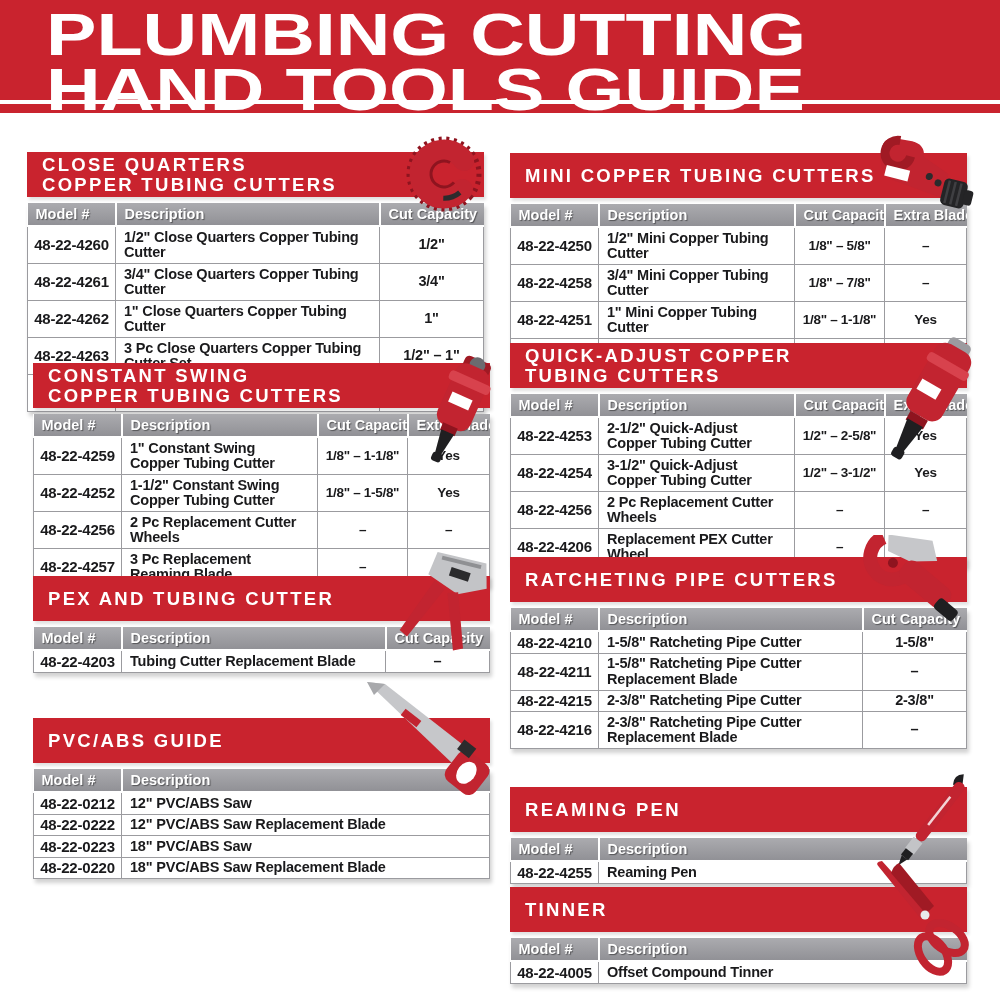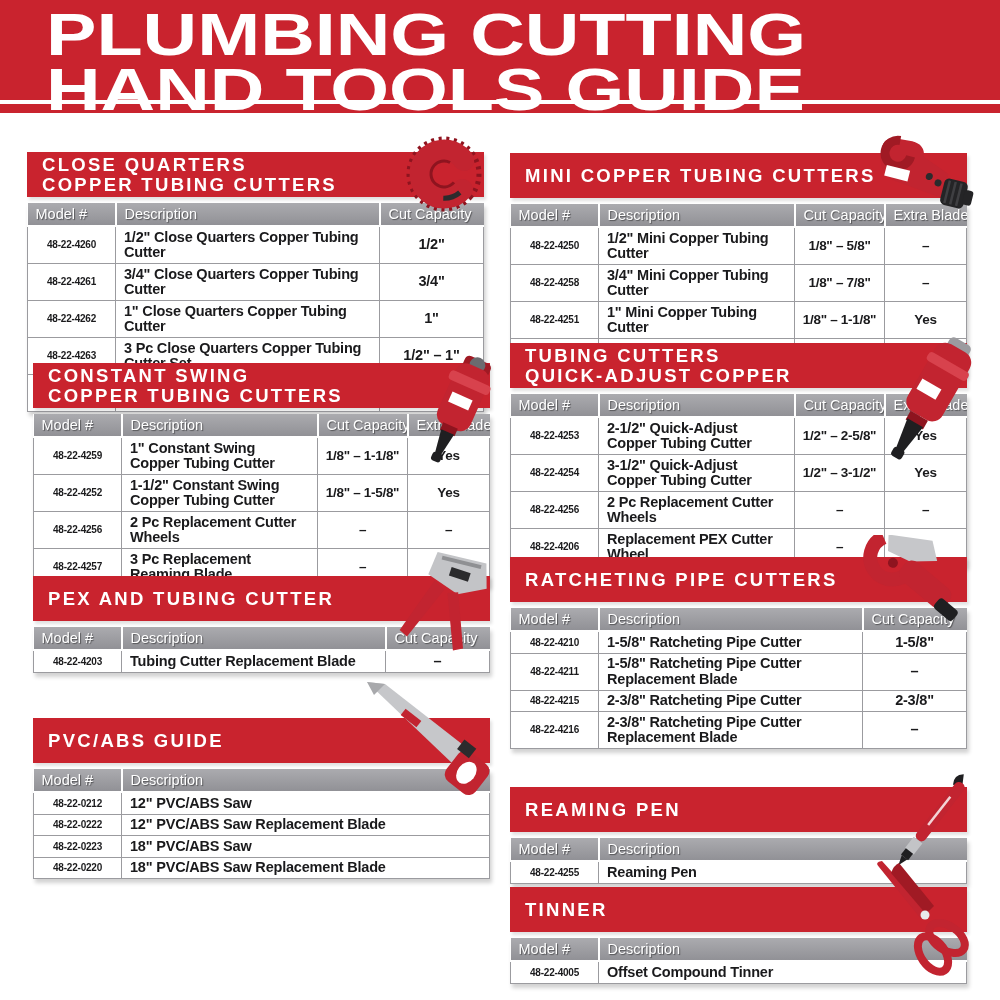--- a/index.html
+++ b/index.html
@@ -19,27 +19,27 @@
        padding-left:15px;box-sizing:border-box;margin-bottom:6px;box-shadow:2px 3px 3px rgba(0,0,0,.12);}
   .bar-title div{color:#fff;font-weight:bold;font-size:18.5px;line-height:20px;letter-spacing:2.3px;white-space:nowrap;}
   .tool-img{position:absolute;z-index:2;pointer-events:none;}
   #sec0 .tool-img{right:-12px;top:-18px;} #sec1 .tool-img{right:-14px;top:-14px;}
   #sec2 .tool-img{right:-20px;top:-28px;} #sec3 .tool-img{right:-2px;top:-36px;}
   #sec4 .tool-img{right:-16px;top:-18px;} #sec5 .tool-img{right:-12px;top:-12px;}
   #sec6 .tool-img{right:-10px;top:-22px;} #sec7 .tool-img{right:-18px;top:-24px;}
   #sec8 .tool-img{right:-14px;top:-26px;}
   
   table.tbl{width:100%;border-collapse:collapse;table-layout:fixed;background:#fff;box-shadow:2px 4px 4px rgba(0,0,0,.18);}
-  .tbl th{background:linear-gradient(#ababaf,#919196);color:#fff;text-align:left;font-size:14.5px;font-weight:normal;
+  .tbl th{background:linear-gradient(#ababaf,#919196);color:#fff;text-align:left;font-size:14.5px;font-weight:bold;
           height:19px;padding:1px 0 2px 8px;border-left:2px solid #fff;border-bottom:2.5px solid #fff;
           text-shadow:1px 1px 1px rgba(0,0,0,.45);white-space:nowrap;overflow:hidden;}
   .tbl th:first-child{border-left:none;}
   .tbl td{border:1.5px solid #9b9b9f;color:#1a1a1c;font-weight:bold;font-size:14.5px;line-height:15.5px;
           padding:2.5px 3px;letter-spacing:-0.2px;}
-  .tbl td.model{text-align:center;font-size:10px;}
+  .tbl td.model{text-align:center;font-size:15px;}
   .tbl td.desc{text-align:left;padding-left:8px;white-space:pre-line;}
   .tbl td.center{text-align:center;}
   .cols4 td.center{font-size:13.5px;letter-spacing:-0.3px;}
 </style>
 </head>
 <body>
 
 <div class="page" style="--red: #c9232e;">
 
   <header class="banner">
@@ -341,22 +341,22 @@
           <rect x="25" y="26" width="46" height="10" rx="4" fill="#d8424d"></rect>
           <rect x="32" y="54" width="22" height="12" fill="#fff"></rect>
           <rect x="38" y="88" width="20" height="10" fill="#8e141f"></rect>
           <path d="M39 96 L57 96 L52 128 L44 128 Z" fill="#1f1f21"></path>
           <rect x="42" y="126" width="12" height="10" rx="3" fill="#1f1f21"></rect>
         </g>
       </svg>
     </span>
     <div class="bar">
       <div class="bar-title">
+          <div>QUICK-ADJUST COPPER</div>
           <div>TUBING CUTTERS</div>
-          <div>QUICK-ADJUST COPPER</div>
         </div>
     </div>
     <table class="tbl cols4">
         <colgroup>
           <col style="width: 88px;">
           <col>
           <col style="width: 90px;">
           <col style="width: 82px;">
         </colgroup>
         <thead>

